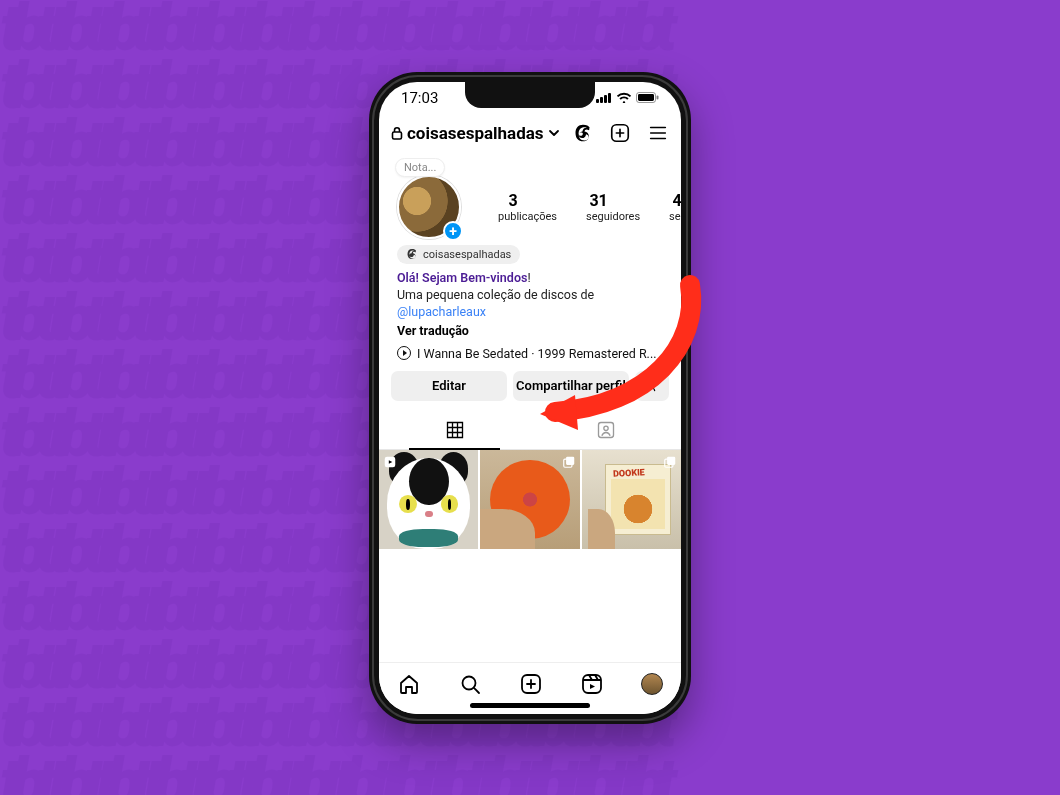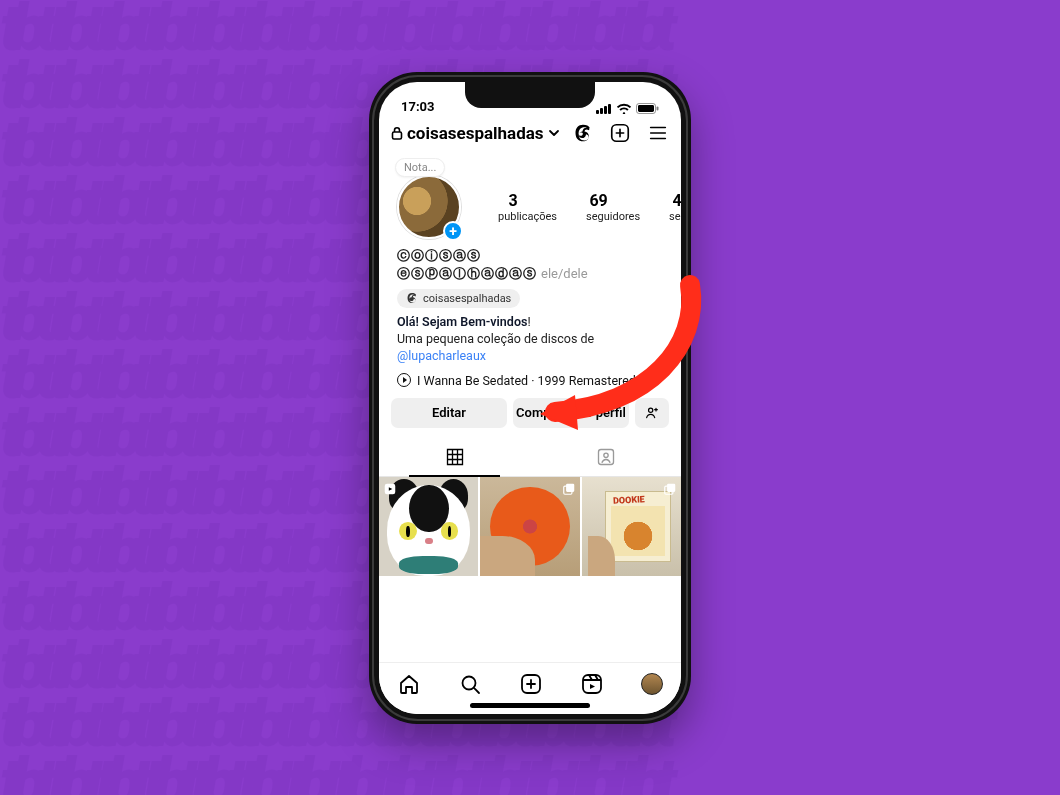--- a/index.html
+++ b/index.html
@@ -8,21 +8,21 @@
   .bg-pattern{position:absolute;inset:0;opacity:.12;color:#5e1fa3;font-weight:900;font-style:italic;font-size:64px;letter-spacing:-10px;line-height:58px;white-space:nowrap;pointer-events:none;user-select:none;}
   .bg-row{white-space:nowrap;}
   .stage{position:absolute;inset:0;display:flex;align-items:center;justify-content:center;}
   
   .phone{width:322px;height:652px;background:#111;border-radius:48px;padding:10px;position:relative;box-shadow:0 18px 40px rgba(0,0,0,.35);}
   .phone::before{content:"";position:absolute;inset:3px;border-radius:46px;border:2px solid #3b3b3b;pointer-events:none;}
   .screen{width:100%;height:100%;background:#fff;border-radius:38px;overflow:hidden;position:relative;}
   .notch{position:absolute;top:0;left:50%;transform:translateX(-50%);width:130px;height:26px;background:#111;border-bottom-left-radius:16px;border-bottom-right-radius:16px;z-index:50;}
   .home-indicator{position:absolute;bottom:6px;left:50%;transform:translateX(-50%);width:120px;height:5px;background:#000;border-radius:4px;z-index:50;}
   
-  .statusbar{height:34px;display:flex;align-items:flex-end;justify-content:space-between;padding:0 22px 2px 22px;font-size:13px;font-weight:700;}
+  .statusbar{height:34px;display:flex;align-items:center;justify-content:space-between;padding:0 22px 2px 22px;font-size:15px;font-weight:400;}
   .status-icons{display:flex;align-items:center;gap:4px;}
   .status-icons svg{display:block;}
   
   .app-header{height:34px;display:flex;align-items:center;justify-content:space-between;padding:0 12px;}
   .app-header-left{display:flex;align-items:center;gap:4px;font-size:17px;font-weight:700;}
   .app-header-right{display:flex;align-items:center;gap:16px;}
   .icon-btn{display:inline-flex;align-items:center;justify-content:center;cursor:pointer;}
   
   .profile-top{padding:6px 14px 0 18px;}
   .note-bubble{display:inline-block;font-size:11px;color:#888;background:#fff;border:1px solid #eee;border-radius:10px;padding:2px 8px;margin-left:-2px;margin-bottom:-6px;position:relative;z-index:2;box-shadow:0 1px 2px rgba(0,0,0,.05);}
@@ -30,21 +30,21 @@
   .avatar-wrap{position:relative;width:64px;height:64px;}
   .avatar{width:64px;height:64px;border-radius:50%;background:radial-gradient(circle at 30% 40%,#c9a05a 0 25%,#8b6a3a 26% 55%,#5a4221 56% 100%);border:2px solid #fff;box-shadow:0 0 0 1px #ddd;}
   .avatar-plus{position:absolute;right:-2px;bottom:-2px;width:20px;height:20px;border-radius:50%;background:#0095f6;border:2px solid #fff;display:flex;align-items:center;justify-content:center;color:#fff;font-size:14px;font-weight:700;line-height:1;}
   .stats{flex:1;display:flex;justify-content:space-around;text-align:center;}
   .stat .n{font-size:16px;font-weight:700;}
   .stat .l{font-size:11px;color:#222;margin-left:29px;}
   .display-name{margin-top:8px;font-size:13px;font-weight:600;letter-spacing:1px;color:#222;}
   .pronouns{color:#999;font-weight:400;margin-left:4px;letter-spacing:0;}
   .threads-chip{display:inline-flex;align-items:center;gap:5px;background:#efefef;border-radius:12px;padding:3px 9px;font-size:11px;margin-top:6px;color:#333;}
   .bio{margin-top:6px;font-size:12.5px;line-height:1.35;color:#222;}
-  .bio .greet{color:#0f172a;font-weight:600;}
+  .bio .greet{color:#4c1d95;font-weight:600;}
   .bio a{color:#3b82f6;text-decoration:none;}
   .see-trans{font-weight:700;font-size:12.5px;margin-top:2px;}
   .music-row{display:flex;align-items:center;gap:6px;font-size:12.5px;margin-top:8px;color:#111;}
   .music-row .disc{width:14px;height:14px;border:1.5px solid #111;border-radius:50%;display:inline-flex;align-items:center;justify-content:center;}
   .music-row .disc::after{content:"";width:0;height:0;border-left:4px solid #111;border-top:3px solid transparent;border-bottom:3px solid transparent;margin-left:1px;}
   
   .action-row{display:flex;gap:6px;padding:10px 12px 0 12px;}
   .pill{flex:1;background:#efefef;border-radius:7px;height:30px;display:flex;align-items:center;justify-content:center;font-size:13px;font-weight:600;cursor:pointer;}
   .pill.small{flex:0 0 34px;}
   
@@ -167,46 +167,44 @@
           <div class="avatar-wrap">
             <div class="avatar"></div>
             <div class="avatar-plus">+</div>
           </div>
           <div class="stats">
             <div class="stat">
               <div class="n">3</div>
               <div class="l">publicações</div>
             </div>
             <div class="stat">
-              <div class="n">69</div>
+              <div class="n">31</div>
               <div class="l">seguidores</div>
             </div>
             <div class="stat">
               <div class="n">4</div>
               <div class="l">seguindo</div>
             </div>
           </div>
         </div>
 
-        <div class="display-name">
-          <span>ⓒⓞⓘⓢⓐⓢ ⓔⓢⓟⓐⓛⓗⓐⓓⓐⓢ</span><span class="pronouns">ele/dele</span>
-        </div>
 
         <div class="threads-chip">
           <svg width="12" height="12" viewBox="0 0 24 24">
               <path d="M12 2C6.3 2 3 5.8 3 12s3.3 10 9 10c4.4 0 7-2.5 7-6.1 0-3.1-2-5.2-5.2-5.6.2-1.6 1.1-2.6 2.6-2.6.9 0 1.7.4 2.2 1.1l1.2-1.2C18.9 6.4 17.6 5.7 16 5.7c-2.7 0-4.4 1.9-4.6 4.6-.4 0-.8.1-1.2.2-2 .5-3.3 2-3.3 3.9 0 2.2 1.7 3.7 4 3.7 2.7 0 4.5-1.8 4.7-4.7 2 .4 3.1 1.7 3.1 3.5 0 2.5-1.9 4.1-5 4.1-4.5 0-7-3-7-8s2.5-8 7-8c2.3 0 4 .8 5.2 2.3l1.3-1.2C18.7 3 16.4 2 12 2z" fill="#333"></path>
             </svg>
           <span>coisasespalhadas</span>
         </div>
 
         <div class="bio">
           <span class="greet">Olá! Sejam Bem-vindos</span><span>!</span><br>
           <span>Uma pequena coleção de discos de</span>
           <a>@lupacharleaux</a>
         </div>
+        <div class="see-trans">Ver tradução</div>
 
         <div class="music-row">
           <span class="disc"></span>
           <span>I Wanna Be Sedated · 1999 Remastered R...</span>
         </div>
       </div>
 
       <div class="action-row">
         <div class="pill">Editar</div>
         <div class="pill">Compartilhar perfil</div>

